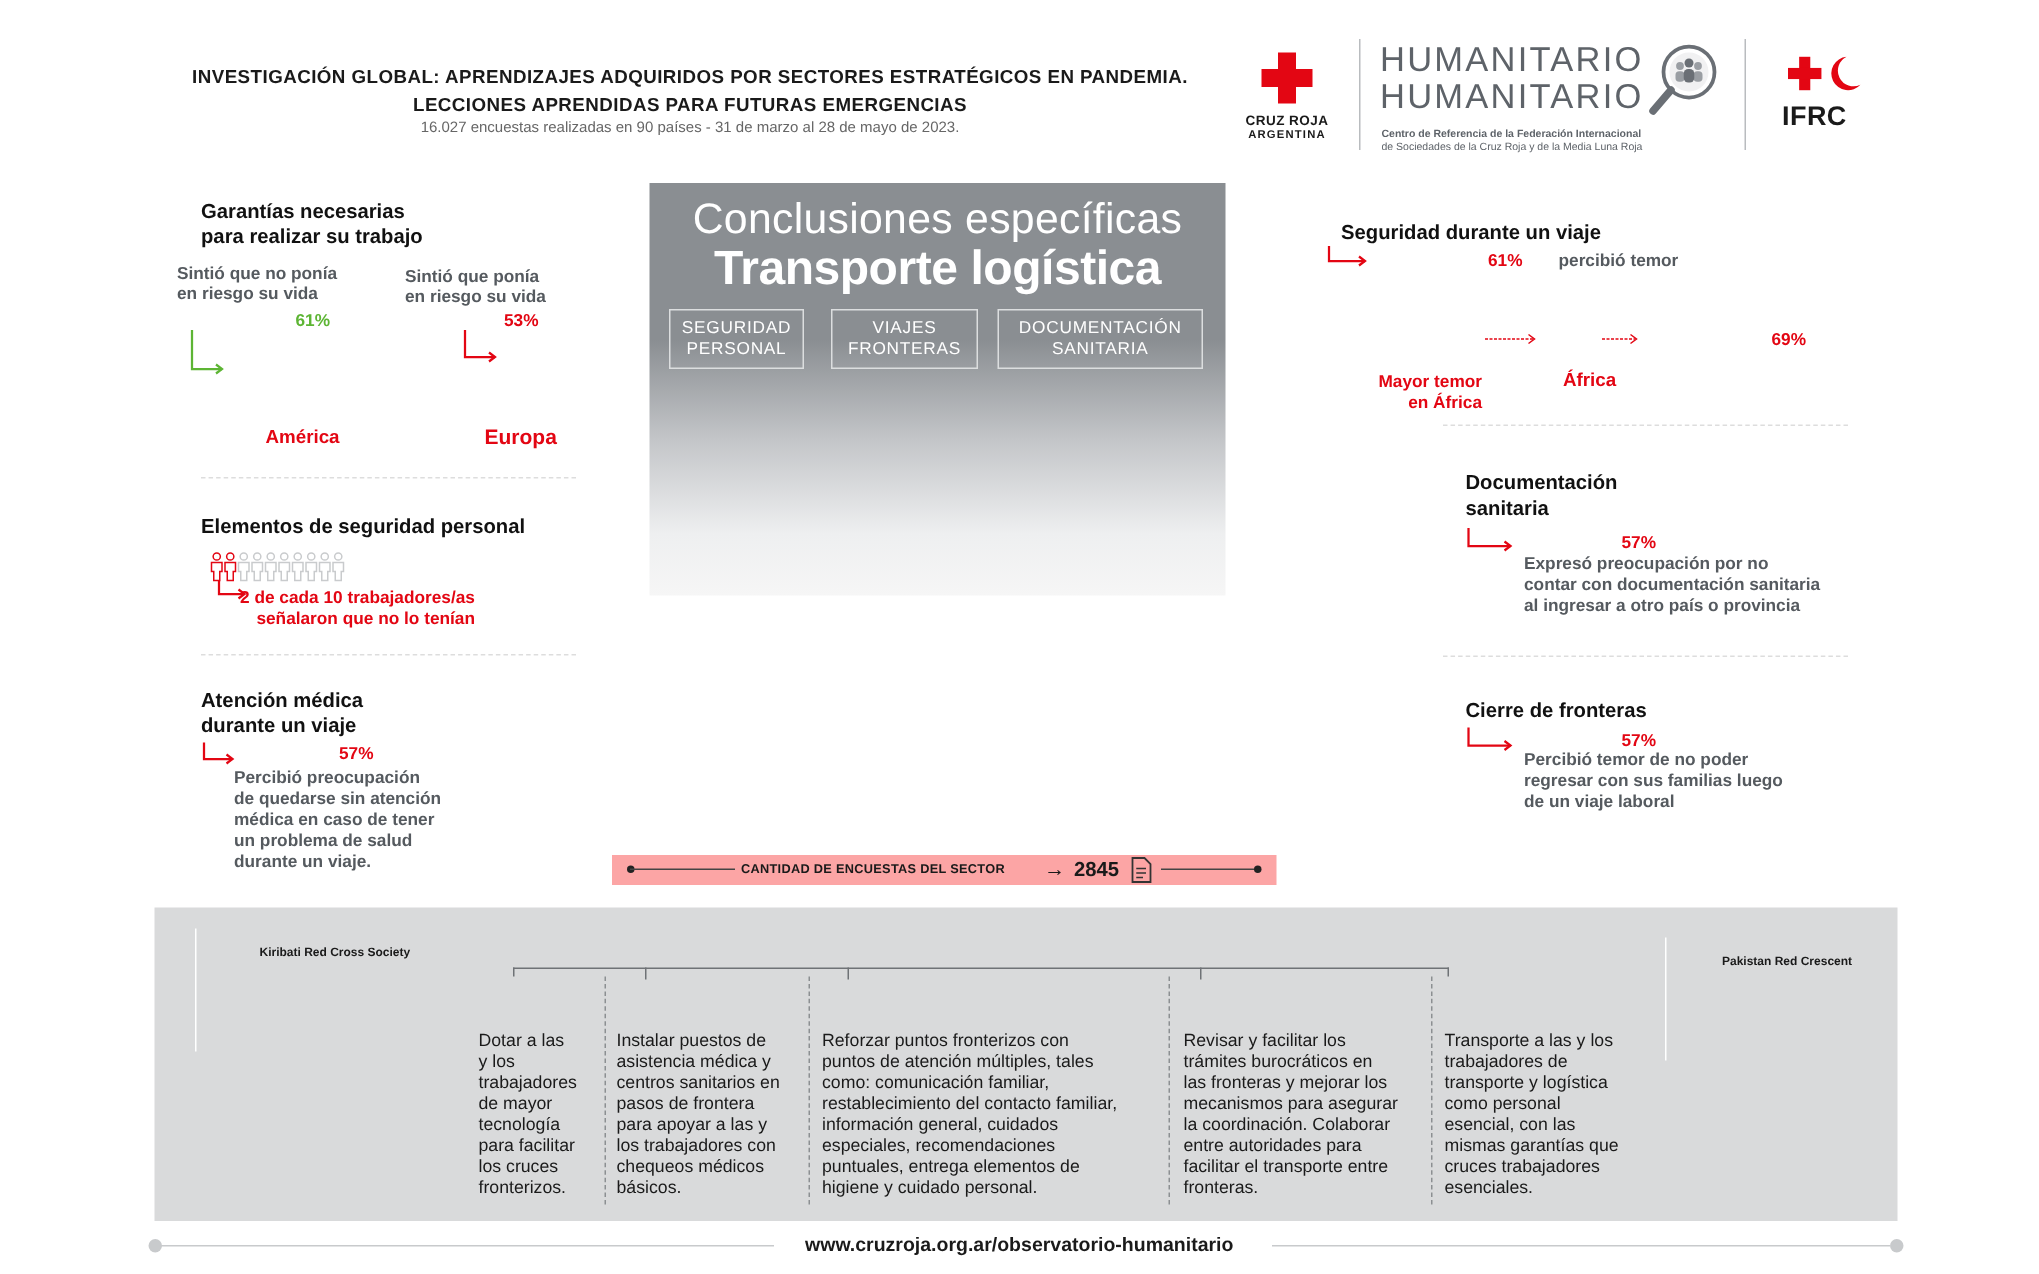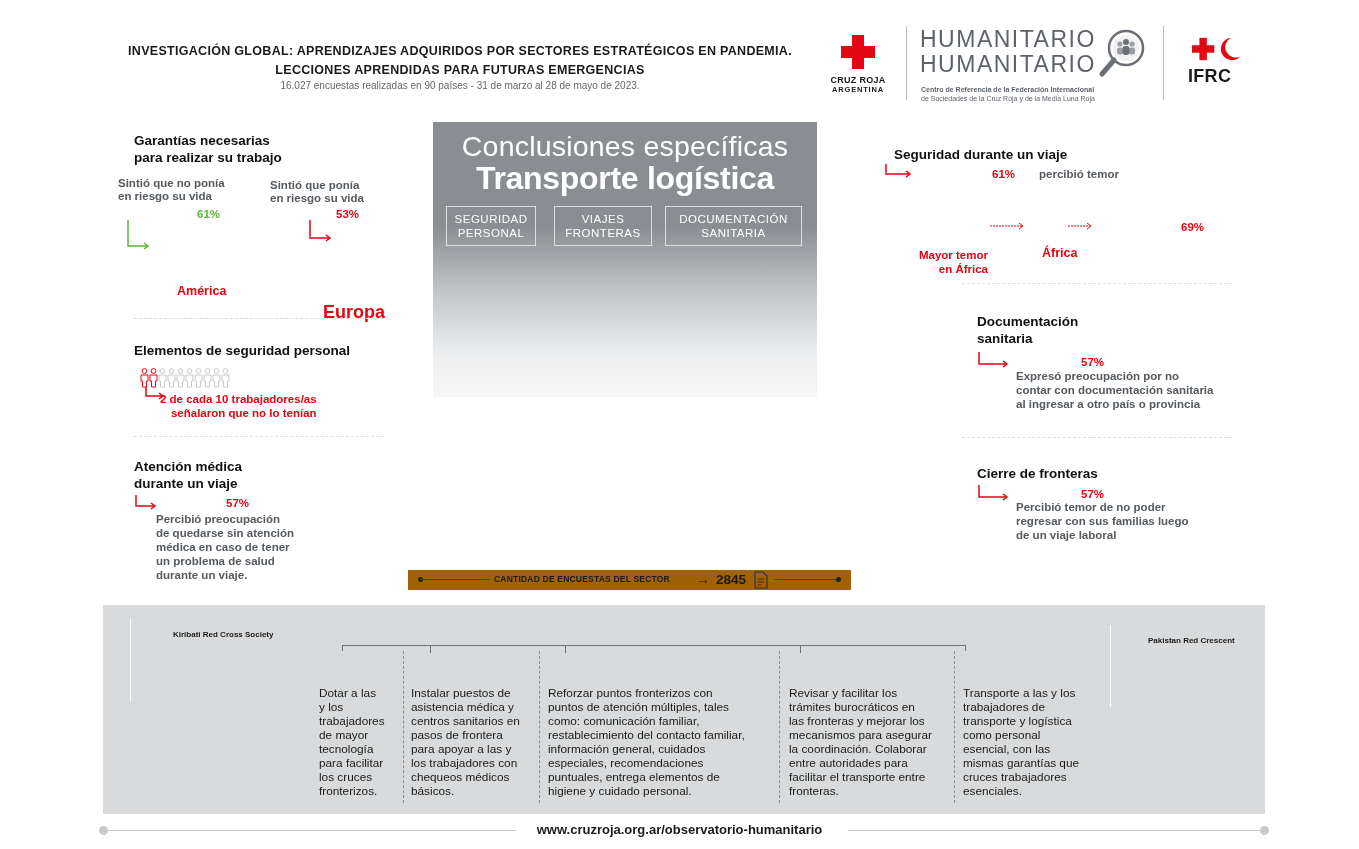--- a/index.html
+++ b/index.html
@@ -39,21 +39,21 @@
   .card { left: 433px; top: 122px; width: 384px; height: 275px;
           background: linear-gradient(to bottom, #8a8e92 0%, #8a8e92 38%, #c3c5c8 62%, #eeeff0 85%, #f6f6f6 100%); padding-left: 44px; }
   .card-t1 { left: 0; top: 8px; width: 384px; text-align: center; font-size: 28.5px; color: #ffffff; letter-spacing: 0.2px; }
   .card-t2 { left: 0; top: 38px; width: 384px; text-align: center; font-size: 32px; font-weight: bold; color: #ffffff; letter-spacing: -0.3px; }
   .card-btn { position: absolute; top: 84px; height: 40px; border: 1.5px solid #dcdedf; color: #fff; font-size: 11.5px; letter-spacing: 0.5px; text-align: center; line-height: 14px; padding-top: 5px; }
 
   
   .dash { border-top: 1px dashed #dddddd; height: 0; }
 
   
-  .survey { left: 408px; top: 570px; width: 443px; height: 20px; background: #a16207; }
+  .survey { left: 408px; top: 570px; width: 443px; height: 20px; background: #fca5a5; }
   .survey .line { position: absolute; top: 9px; height: 1px; background: #444; }
   .survey .dot { position: absolute; top: 7px; width: 5px; height: 5px; border-radius: 50%; background: #222; }
 
   
   .recs { left: 103px; top: 605px; width: 1162px; height: 209px; background: #d9dadb; }
   .recs-title { left: 0; top: 12px; width: 1162px; text-align: center; font-size: 26px; color: #1a1a1a; letter-spacing: 0.3px; }
   .recs-side { font-size: 8px; color: #1a1a1a; font-weight: bold; }
   .rec-col { position: absolute; top: 81px; font-size: 11.8px; line-height: 14px; color: #1a1a1a; }
   .rec-vdash { position: absolute; width: 0; border-left: 1px dashed #8c8f92; }
   .rec-brkt { position: absolute; height: 6px; border: 1px solid #6f7276; border-bottom: none; }
@@ -128,21 +128,21 @@
 
 <div class="abs lbl-small" style="left:270px;top:179px;">
   <div>Sintió que ponía</div>
   <div>en riesgo su vida</div>
 </div>
 <div class="abs pct red" style="left:336px;top:208px;">53%</div>
 <svg class="abs" style="left:308px;top:218px;" width="26" height="24">
   <polyline points="2,2 2,20 22,20" fill="none" stroke="#e30613" stroke-width="1.5"></polyline>
   <polyline points="18,17 22,20 18,23" fill="none" stroke="#e30613" stroke-width="1.5"></polyline>
 </svg>
-<div class="abs red-txt" style="left:323px;top:284px;font-size:18px;margin-top:21px;">Europa</div>
+<div class="abs red-txt" style="left:323px;top:284px;font-size:14px;">Europa</div>
 
 <div class="abs dash" style="left:134px;top:318px;width:250px;"></div>
 
 <div class="abs sec-h" style="left:134px;top:342px;">Elementos de seguridad personal</div>
 <div class="abs" id="people-row" style="left:140px;top:368px;height:22px;width:90px;"><svg width="9" height="20" viewBox="0 0 9 20" style="margin-right: 0px;">
       <circle cx="4.5" cy="3" r="2.4" fill="none" stroke="#e30613" stroke-width="1"></circle>
       <path d="M1 7 h7 v6 h-1.5 v6 h-4 v-6 h-1.5 z" fill="none" stroke="#e30613" stroke-width="1"></path>
     </svg><svg width="9" height="20" viewBox="0 0 9 20" style="margin-right: 0px;">
       <circle cx="4.5" cy="3" r="2.4" fill="none" stroke="#e30613" stroke-width="1"></circle>
       <path d="M1 7 h7 v6 h-1.5 v6 h-4 v-6 h-1.5 z" fill="none" stroke="#e30613" stroke-width="1"></path>

